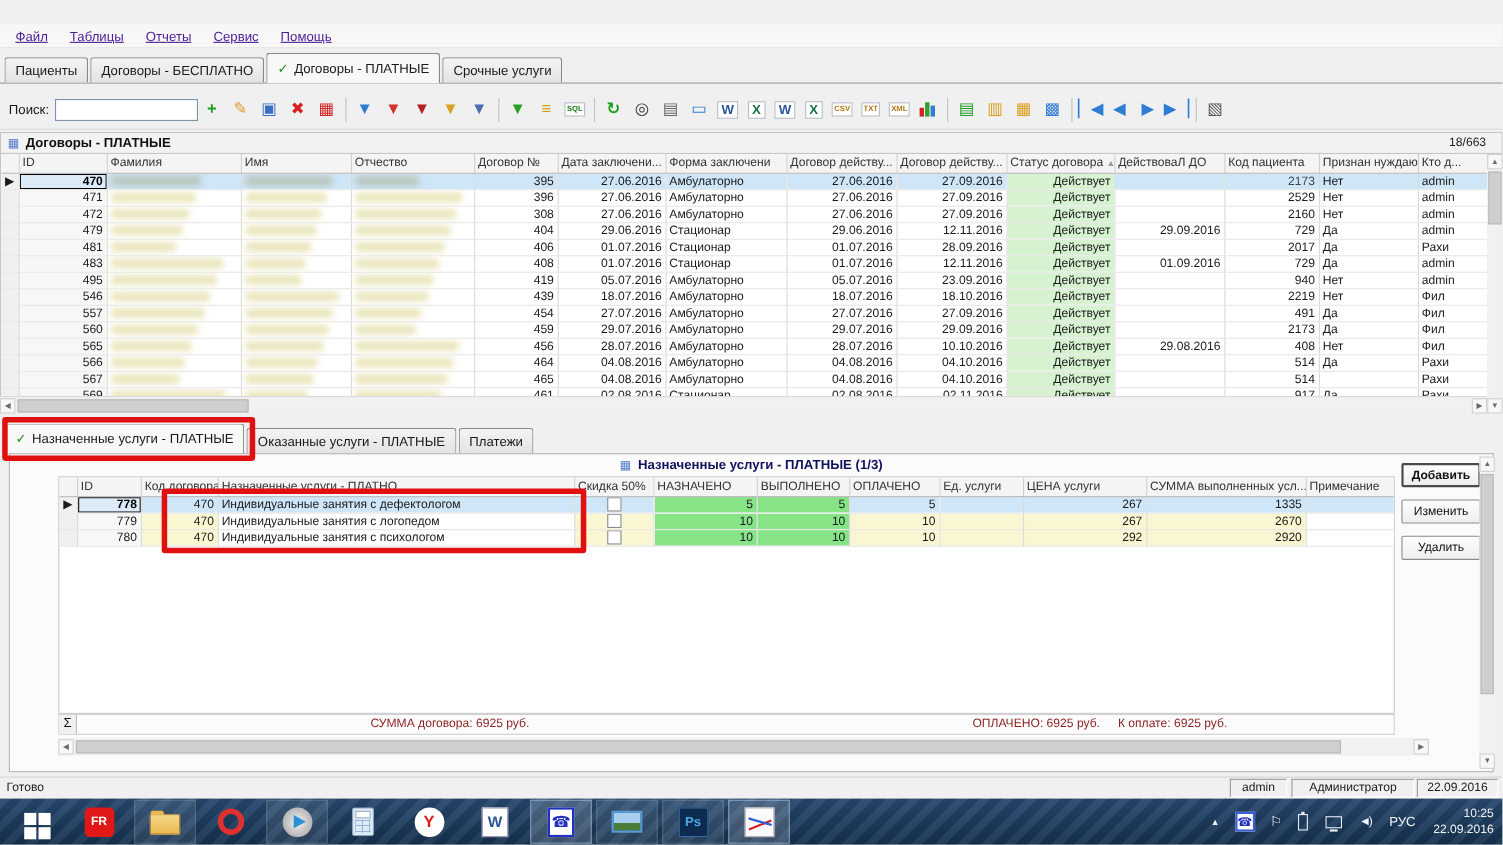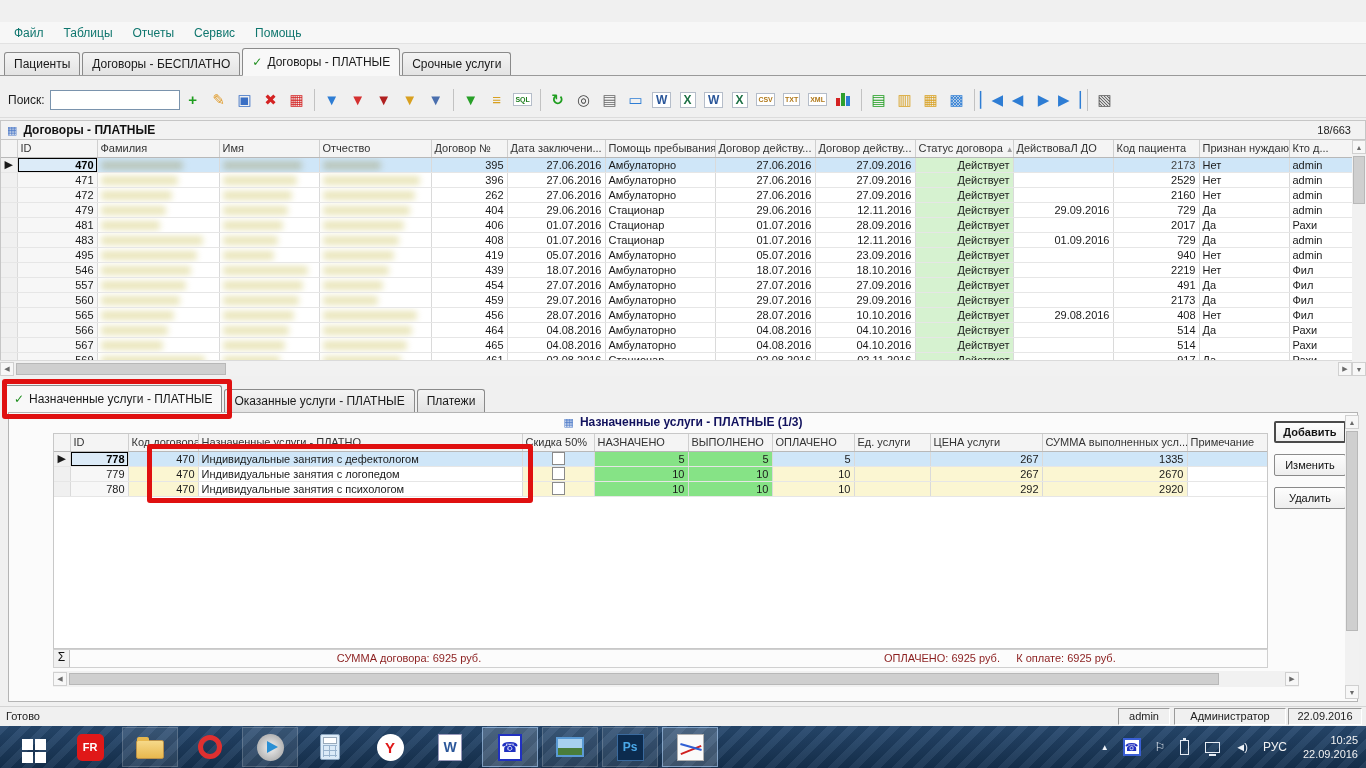--- a/index.html
+++ b/index.html
@@ -18,21 +18,21 @@
   .winbtns { position:absolute; right:0; top:0; display:flex; height:22px; }
   .winbtn { width:44px; height:22px; display:flex; align-items:center; justify-content:center;
     font-size:13px; color:#16202c; }
   .winbtn.close { width:48px; background:#ce5048; color:#fff; font-size:12px; }
   .restore-glyph { width:9px; height:8px; border:1px solid #16202c; position:relative; background:transparent; }
   .restore-glyph::before { content:""; position:absolute; left:2px; top:-4px; width:9px; height:8px; border:1px solid #16202c; border-bottom:none; border-left:none; }
 
   
   .menubar { position:absolute; left:0; top:22px; width:1366px; height:22px; background:#f7f7f7;
     border-bottom:1px solid #e2e2e2; display:flex; align-items:center; padding-left:4px; }
-  .menu-item { font-size:12px; color:#0f766e; padding:3px 10px; }
+  .menu-item { font-size:12px; color:#4c1d95; padding:3px 10px;text-decoration:underline; }
 
   
   .tabstrip { position:absolute; left:0; top:45px; width:1366px; height:31px;
     border-bottom:1px solid #9a9a9a; display:flex; align-items:flex-end; padding-left:4px; }
   .tab { height:23px; display:flex; align-items:center; padding:0 9px; font-size:12px; color:#1a1a1a;
     background:linear-gradient(#f4f4f4,#e3e3e3); border:1px solid #8a8a8a; border-bottom:none;
     border-radius:3px 3px 0 0; margin-right:2px; white-space:nowrap; }
   .tab.active { height:28px; background:#f8f8f8; margin-bottom:-1px; border-bottom:1px solid #f8f8f8; }
   .tabcheck { color:#1e8e1e; font-weight:bold; margin-right:5px; font-size:12px; }
 
@@ -383,21 +383,21 @@
         </colgroup>
         <thead>
           <tr>
             <th class="col-marker"></th>
             <th class="col-id h-right">ID</th>
             <th class="col-lastname">Фамилия</th>
             <th class="col-firstname">Имя</th>
             <th class="col-middlename">Отчество</th>
             <th class="col-contract_no h-right">Договор №</th>
             <th class="col-date_signed">Дата заключени...</th>
-            <th class="col-stay_form">Помощь пребывания</th>
+            <th class="col-stay_form">Форма заключени</th>
             <th class="col-valid_from">Договор действу...</th>
             <th class="col-valid_to">Договор действу...</th>
             <th class="col-status">Статус договора<span class="sortmark">▲</span></th>
             <th class="col-acted_until">ДействоваЛ ДО</th>
             <th class="col-patient_code h-right">Код пациента</th>
             <th class="col-needs_care">Признан нуждаю...</th>
             <th class="col-who">Кто д...</th>
           </tr>
         </thead>
         <tbody>
@@ -434,21 +434,21 @@
             <td class="col-patient_code">2529</td>
             <td class="col-needs_care">Нет</td>
             <td class="col-who">admin</td>
           </tr>
           <tr>
             <td class="col-marker"></td>
             <td class="col-id">472</td>
             <td class="col-lastname"><span class="blur" style="width: 62%;"></span></td>
             <td class="col-firstname"><span class="blur" style="width: 75%;"></span></td>
             <td class="col-middlename"><span class="blur" style="width: 88%;"></span></td>
-            <td class="col-contract_no">262</td>
+            <td class="col-contract_no">308</td>
             <td class="col-date_signed">27.06.2016</td>
             <td class="col-stay_form">Амбулаторно</td>
             <td class="col-valid_from">27.06.2016</td>
             <td class="col-valid_to">27.09.2016</td>
             <td class="col-status">Действует</td>
             <td class="col-acted_until"></td>
             <td class="col-patient_code">2160</td>
             <td class="col-needs_care">Нет</td>
             <td class="col-who">admin</td>
           </tr>

